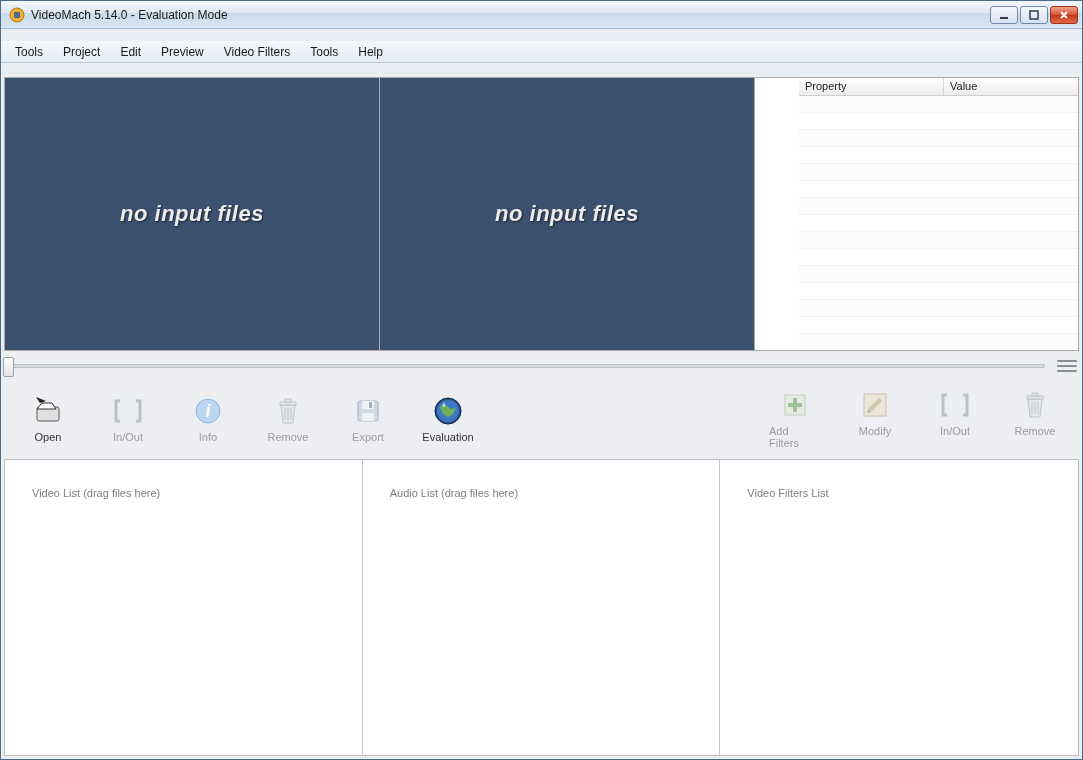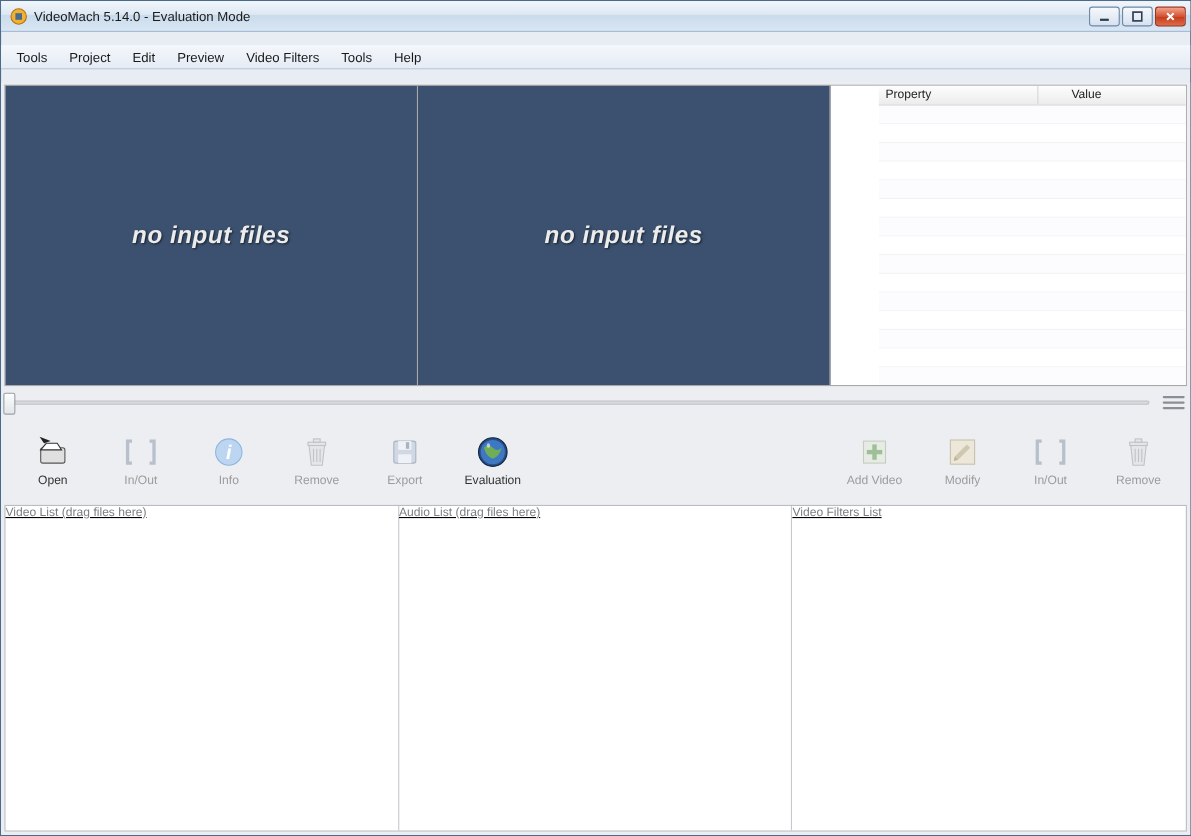--- a/index.html
+++ b/index.html
@@ -93,21 +93,21 @@
     display: flex;
     background: linear-gradient(to bottom, #fdfdfd, #ececec);
     border-bottom: 1px solid #d0d0d0;
   }
   .prop-header .col {
     font-size: 11px; color: #222;
     padding: 2px 6px;
     border-right: 1px solid #d8d8d8;
   }
   .prop-header .col.property { flex: 0 0 145px; }
-  .prop-header .col.value { flex: 1 1 auto; border-right: none; margin-left: 24px; }
+  .prop-header .col.value { flex: 1 1 auto; border-right: none; }
   .prop-body { flex: 1 1 auto; overflow: hidden; }
   .prop-row { height: 17px; border-bottom: 1px solid #f0f2f5; }
   .prop-row:nth-child(even) { background: #ffffff; }
   .prop-row:nth-child(odd) { background: #fcfcfe; }
 
   
   .slider-row {
     height: 26px;
     margin: 2px 3px 0 3px;
     display: flex; align-items: center;
@@ -157,22 +157,21 @@
   .lists-row {
     flex: 1 1 auto;
     margin: 4px 3px 3px 3px;
     display: flex;
     border: 1px solid #b9bcc0;
     background: #fff;
   }
   .list-panel {
     flex: 1 1 33.33%;
     border-right: 1px solid #c6c9cc;
-    padding: 0;
-    text-decoration: underline;
+    padding: 27px;
   }
   .list-panel:last-child { border-right: none; }
   .list-title { font-size: 11px; color: #7b7f84; }
 </style>
 </head>
 <body>
 
 <div class="window">
 
   <div class="titlebar">
@@ -337,21 +336,21 @@
       <div class="tool-group">
 
         <div class="tool disabled">
           <span class="icon">
             <svg width="32" height="32" viewBox="0 0 32 32">
               <rect x="6" y="6" width="20" height="20" fill="#e6ece3" stroke="#c3cec0"></rect>
               <rect x="14" y="9" width="4" height="14" fill="#9fbf98"></rect>
               <rect x="9" y="14" width="14" height="4" fill="#9fbf98"></rect>
             </svg>
           </span>
-          <span>Add Video</span>
+          <span>Add Filters</span>
         </div>
 
         <div class="tool disabled">
           <span class="icon">
             <svg width="32" height="32" viewBox="0 0 32 32">
               <rect x="5" y="5" width="22" height="22" fill="#ece7d8" stroke="#c9c2ad"></rect>
               <path d="M9 20 L20 9 L23 12 L12 23 Z" fill="#cfc8b0"></path>
               <path d="M9 20 L12 23 L8 24 Z" fill="#b8b196"></path>
             </svg>
           </span>

